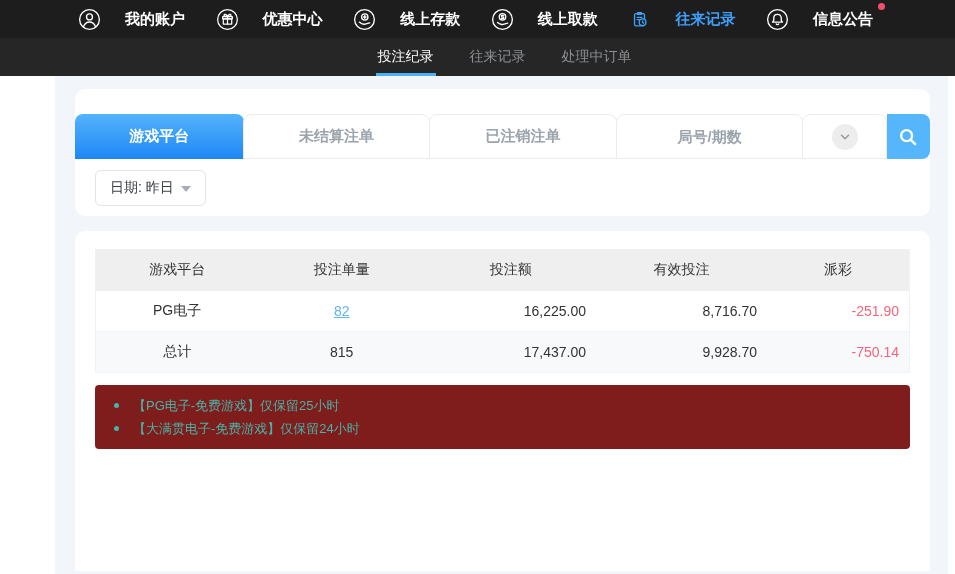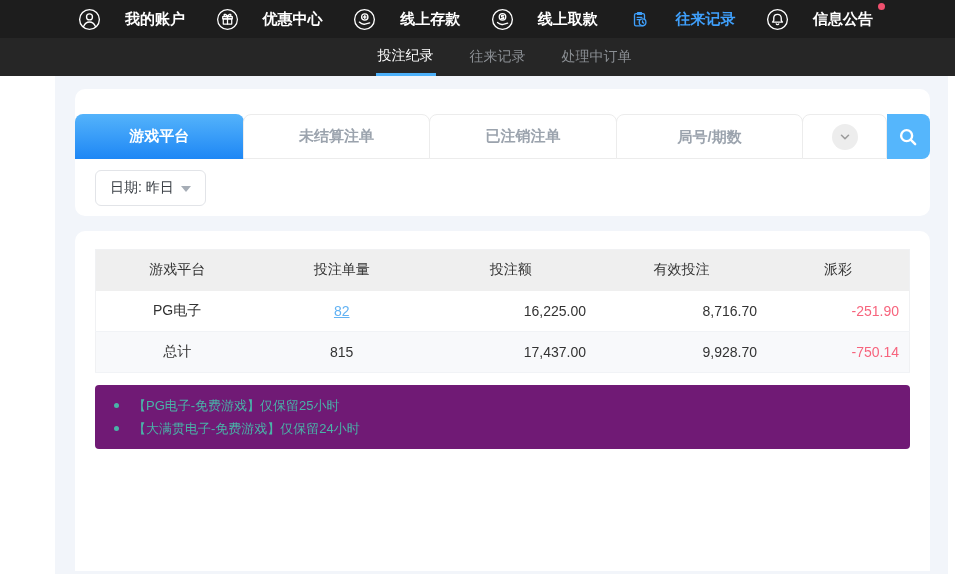--- a/index.html
+++ b/index.html
@@ -14,21 +14,21 @@
   .nav-item .ic { display:flex; align-items:center; }
   .nav-item.active { color:#3f9ffa; }
   .nav-dot { position:absolute; top:-5px; right:-12px; width:7px; height:7px;
     border-radius:50%; background:#f0506e; }
 
   
   .nav-sub { height:38px; background:#262626; display:flex; justify-content:center;
     gap:32px; padding-left:54px; }
   .sub-item { color:#8b8f94; font-size:14px; line-height:36px; cursor:pointer;
     position:relative; padding:0 2px; }
-  .sub-item.active { color:#fff;font-family:Liberation Mono, monospace; }
+  .sub-item.active { color:#fff; }
   .sub-item.active::after { content:""; position:absolute; left:0; right:0; bottom:0;
     height:3px; background:#4cb0f9; }
 
   
   .page { margin-left:55px; width:893px; height:498px; background:#f2f5fa;
     padding:13px 18px 0 20px; }
 
   
   .card1 { background:#fff; border-radius:10px; padding-top:25px; margin-bottom:15px; }
   .tab-row { display:flex; height:45px; }
@@ -60,21 +60,21 @@
     border:1px solid #f0f1f3; }
   th { background:#efefef; height:41px; font-weight:400; text-align:center; }
   td { height:41px; text-align:center; border-bottom:1px solid #f1f3f6; background:#fff; }
   col.c1{width:20%} col.c2{width:20.5%} col.c3{width:21%} col.c4{width:21%} col.c5{width:17.5%}
   td.num { text-align:right; padding-right:10px; }
   tr.total td { background:#f8f9fb; }
   a.cnt { color:#62b2f3; text-decoration:underline; cursor:pointer; }
   .neg { color:#f7647d; }
 
   
-  .notes { margin-top:12px; background:#701a75; border-radius:4px; padding:9px 0; width:815px; }
+  .notes { margin-top:12px; background:#7f1d1d; border-radius:4px; padding:9px 0; width:815px; }
   .note-line { display:flex; align-items:center; color:#49b3a8; font-size:13px;
     line-height:23px; }
   .bullet { width:5px; height:5px; border-radius:50%; background:#49b3a8;
     margin:0 14px 0 19px; flex:none; }
 </style>
 </head>
 <body>
 
 <div class="nav-top">
   <div class="nav-item">

